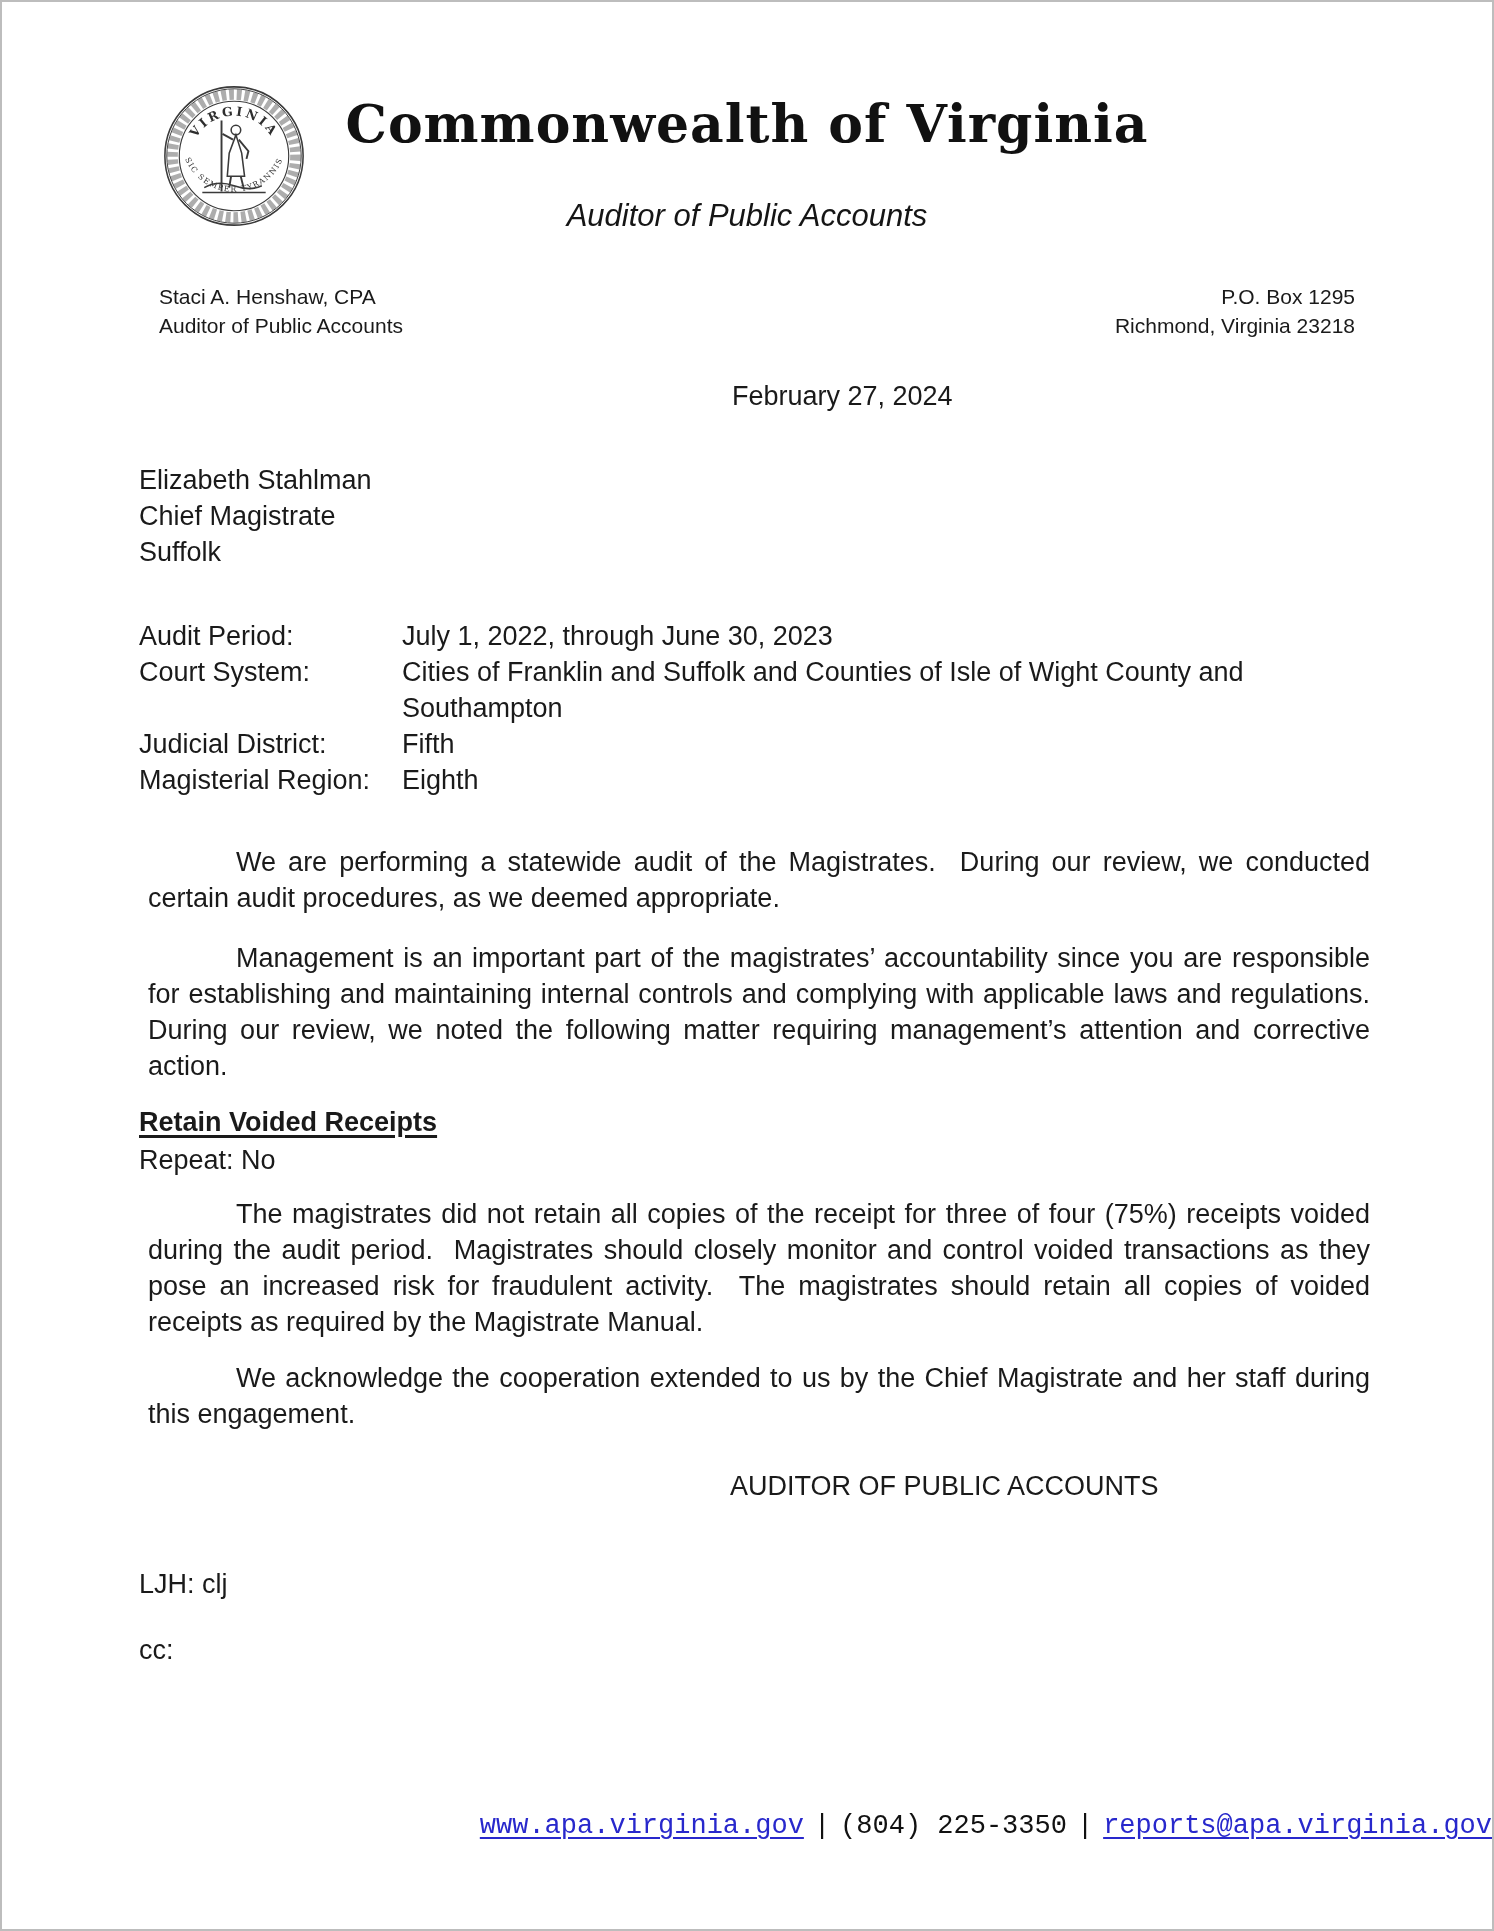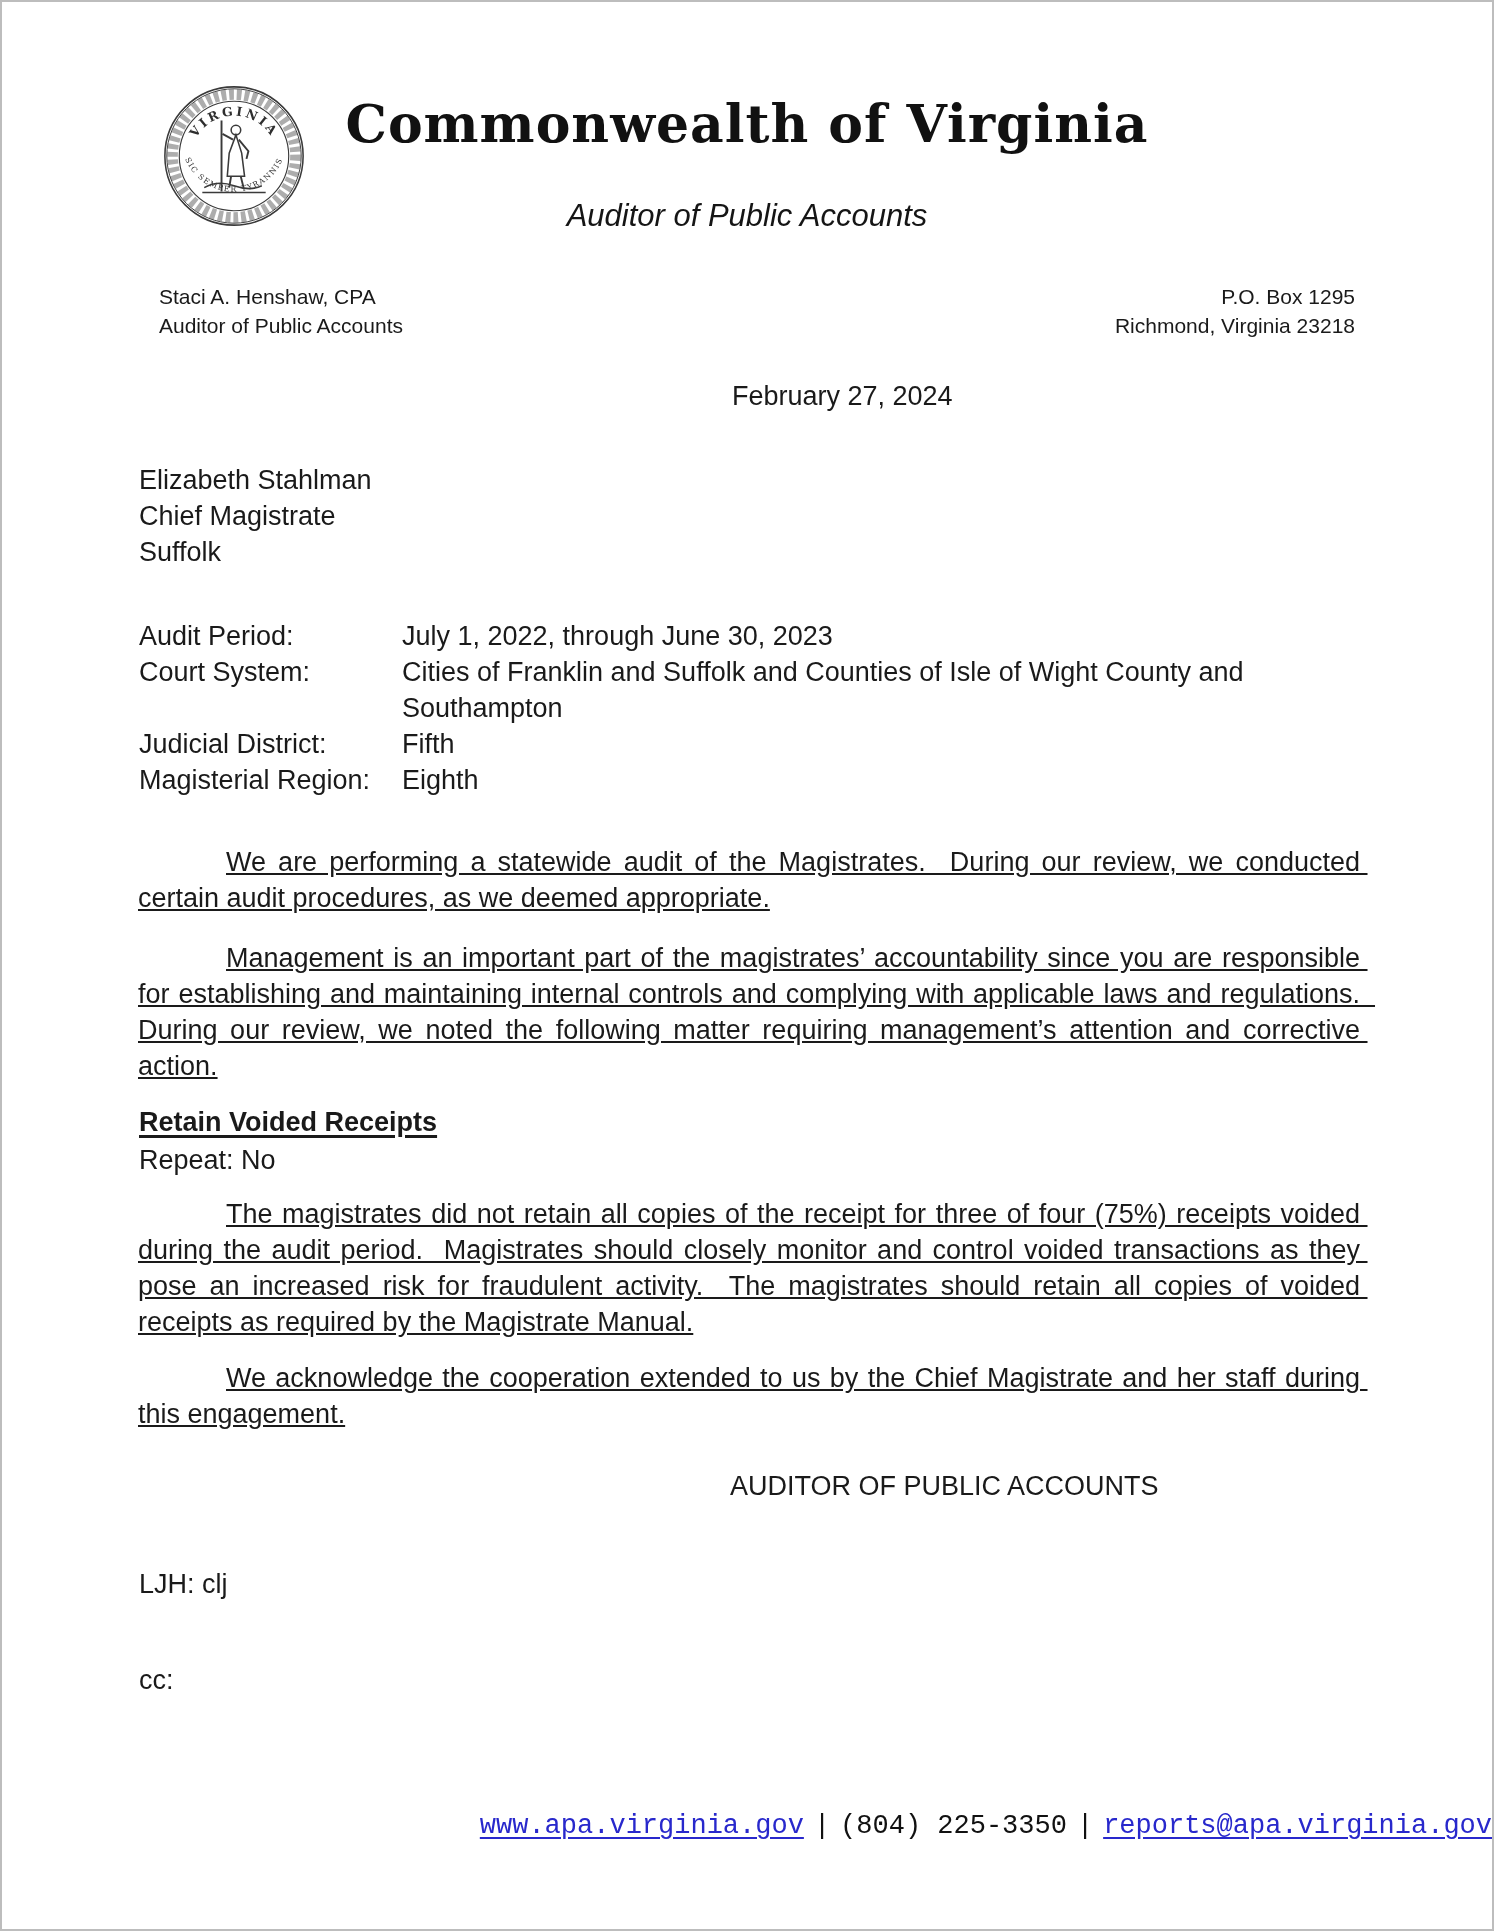--- a/index.html
+++ b/index.html
@@ -42,43 +42,42 @@
   .body-text { font-size:27px; line-height:36px; }
   .letter-date { left:730px; top:376px; }
   .recipient { left:137px; top:460px; }
   .audit-details {
     left:137px; top:616px; width:1222px;
     display:grid; grid-template-columns:263px 1fr; column-gap:0;
   }
   .audit-details .label { grid-column:1; }
   .audit-details .value { grid-column:2; }
   .para {
-    left:136px; width:1222px;
+    left:146px; width:1222px;
     text-align:justify;
     text-indent:88px;
     white-space:pre-wrap;
-    text-decoration:underline;
   }
   .p1 { top:842px; }
   .p2 { top:938px; }
   .finding-heading {
     left:137px; top:1102px;
     font-weight:bold;
     text-decoration:underline;
     text-decoration-thickness:2.5px;
     text-underline-offset:4px;
   }
   .repeat-line { left:137px; top:1140px; }
   .p3 { top:1194px; }
   .p4 { top:1358px; }
   .signature { left:728px; top:1466px; }
   .reference { left:137px; top:1564px; }
   .cc-block {
     left:137px; top:1630px;
-    display:grid; grid-template-columns:88px 1fr;margin-top:30px;
+    display:grid; grid-template-columns:88px 1fr;
   }
   .cc-label { grid-column:1; }
   .cc-names { grid-column:2; }
   .cc-extra-indent { padding-left:21px; }
   
   .footer {
     position:absolute; left:0; right:0; top:1806px;
     text-align:right;
     font-size:27px; line-height:36px;
     color:#111;

